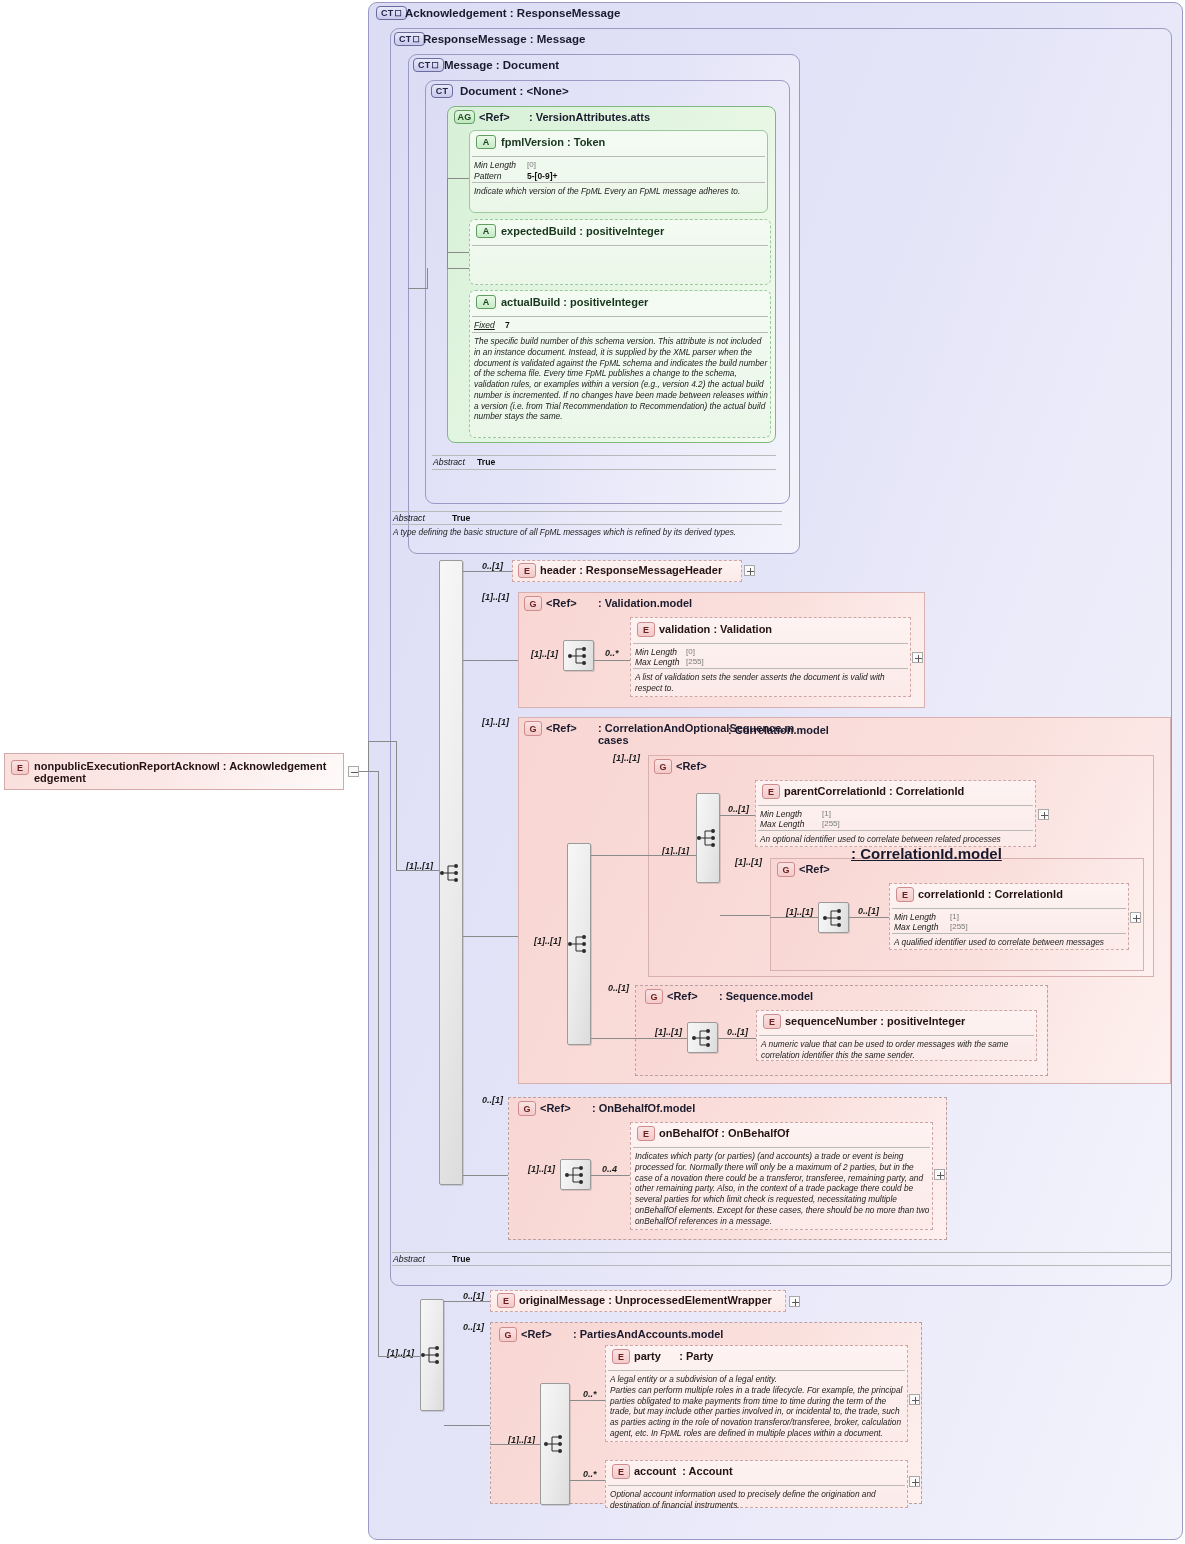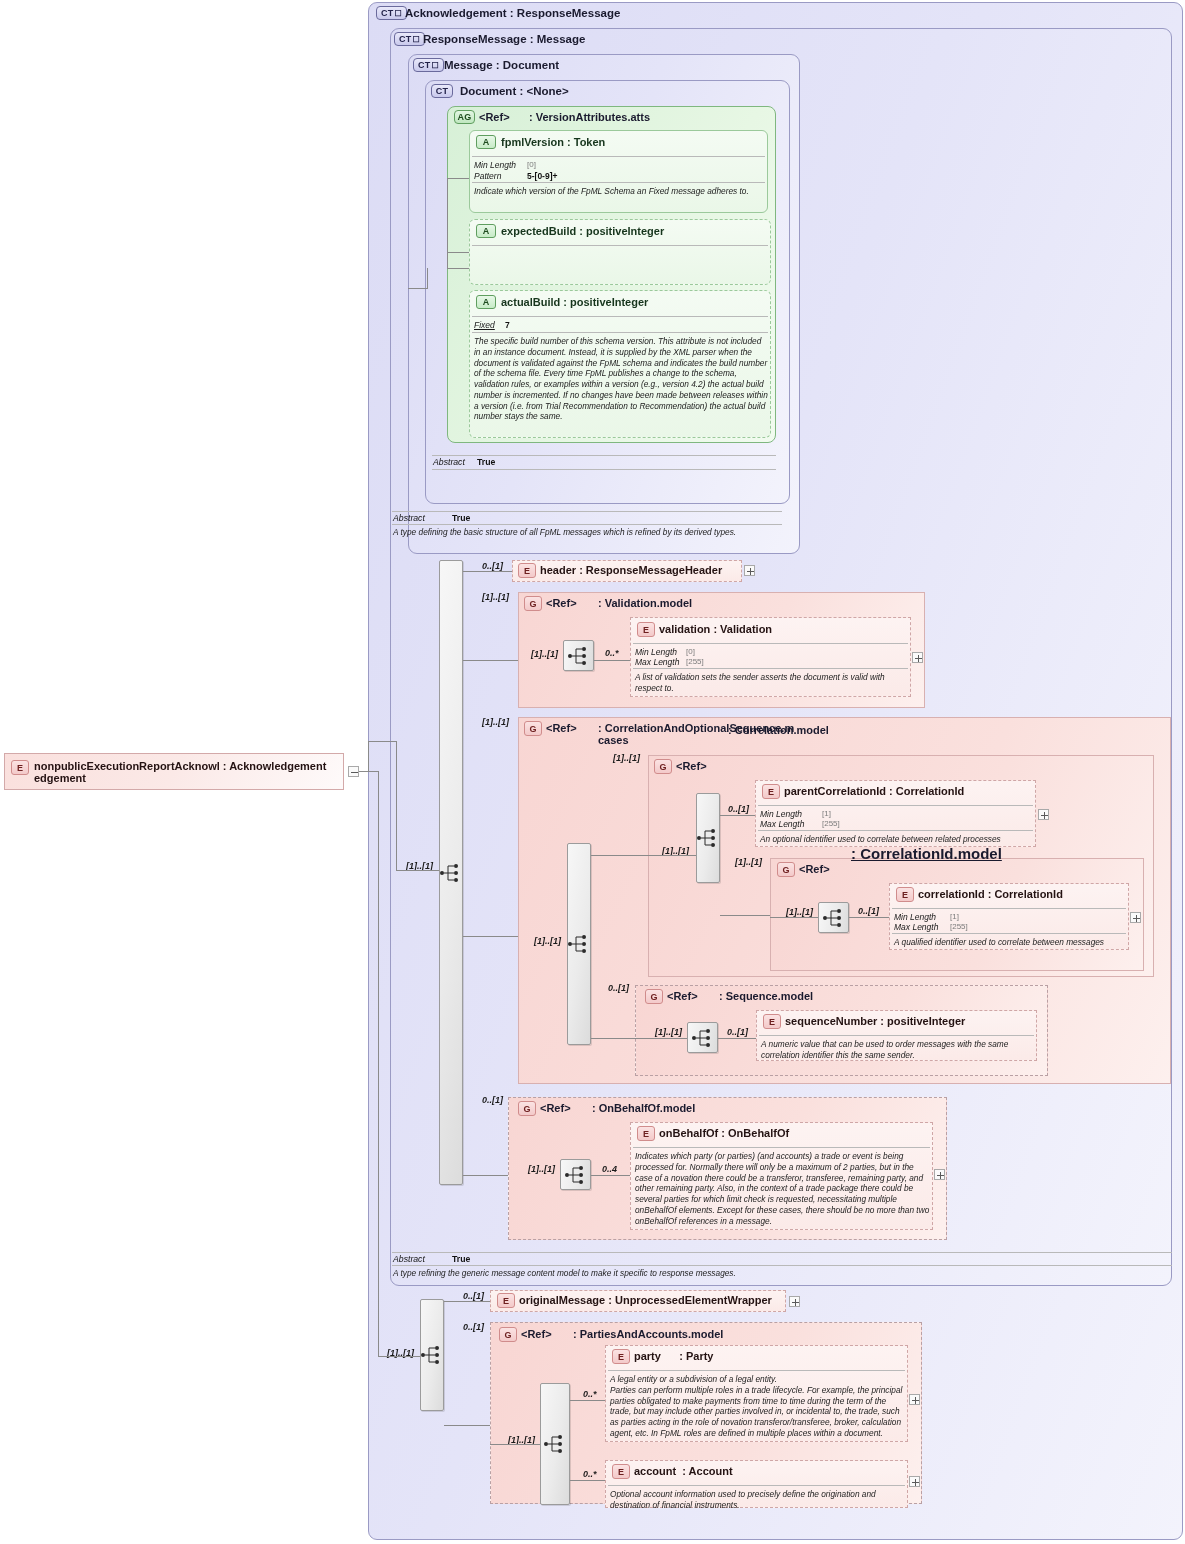--- a/index.html
+++ b/index.html
@@ -95,21 +95,21 @@
 
   <div class="abs attrbox" style="left:469px;top:130px;width:299px;height:83px;"></div>
   <div class="abs tag tag-a" style="left:476px;top:135px;">A</div>
   <div class="abs attr-title" style="left:501px;top:136px;">fpmlVersion : Token</div>
   <div class="abs sep" style="left:472px;top:156px;width:293px;"></div>
   <div class="abs facets" style="left:474px;top:160px;">Min Length</div>
   <div class="abs facet-val" style="left:527px;top:160px;">[0]</div>
   <div class="abs facets" style="left:474px;top:171px;">Pattern</div>
   <div class="abs facet-val dark" style="left:527px;top:171px;">5-[0-9]+</div>
   <div class="abs sep" style="left:472px;top:182px;width:293px;"></div>
-  <div class="abs doc" style="left:474px;top:186px;width:290px;">Indicate which version of the FpML Schema an Fixed message adheres to.</div>
+  <div class="abs doc" style="left:474px;top:186px;width:290px;">Indicate which version of the FpML Every an FpML message adheres to.</div>
 
   <div class="abs attrbox dashed" style="left:469px;top:219px;width:302px;height:66px;"></div>
   <div class="abs tag tag-a" style="left:476px;top:224px;">A</div>
   <div class="abs attr-title" style="left:501px;top:225px;">expectedBuild : positiveInteger</div>
   <div class="abs sep" style="left:472px;top:245px;width:296px;"></div>
 
   <div class="abs attrbox dashed" style="left:469px;top:290px;width:302px;height:148px;"></div>
   <div class="abs tag tag-a" style="left:476px;top:295px;">A</div>
   <div class="abs attr-title" style="left:501px;top:296px;">actualBuild : positiveInteger</div>
   <div class="abs sep" style="left:472px;top:316px;width:296px;"></div>
@@ -380,21 +380,20 @@
   <div class="abs tag tag-e" style="left:637px;top:1126px;">E</div>
   <div class="abs el-title" style="left:659px;top:1127px;">onBehalfOf : OnBehalfOf</div>
   <div class="abs sep" style="left:633px;top:1147px;width:297px;"></div>
   <div class="abs doc" style="left:635px;top:1151px;width:295px;">Indicates which party (or parties) (and accounts) a trade or event is being processed for. Normally there will only be a maximum of 2 parties, but in the case of a novation there could be a transferor, transferee, remaining party, and other remaining party. Also, in the context of a trade package there could be several parties for which limit check is requested, necessitating multiple onBehalfOf elements. Except for these cases, there should be no more than two onBehalfOf references in a message.</div>
   <div class="abs plus p" style="left:934px;top:1169px;"></div>
 
   <div class="abs sep" style="left:392px;top:1252px;width:780px;"></div>
   <div class="abs absrow" style="left:393px;top:1254px;">Abstract</div>
   <div class="abs absval" style="left:452px;top:1254px;">True</div>
   <div class="abs sep" style="left:392px;top:1265px;width:780px;"></div>
-  <div class="abs doc" style="left:393px;top:1268px;width:778px;">A type refining the generic message content model to make it specific to response messages.</div>
 
   <div class="abs elbox dashed" style="left:490px;top:1290px;width:296px;height:22px;"></div>
   <div class="abs tag tag-e" style="left:497px;top:1293px;">E</div>
   <div class="abs el-title" style="left:519px;top:1294px;">originalMessage : UnprocessedElementWrapper</div>
   <div class="abs plus p" style="left:789px;top:1296px;"></div>
   <div class="occ" style="left:463px;top:1291px;">0..[1]</div>
   <div class="abs ln lnh" style="left:444px;top:1301px;width:46px;"></div>
 
   <div class="abs pinkgroup" style="left:490px;top:1322px;width:432px;height:182px;"></div>
   <div class="abs tag tag-g" style="left:499px;top:1327px;">G</div>

